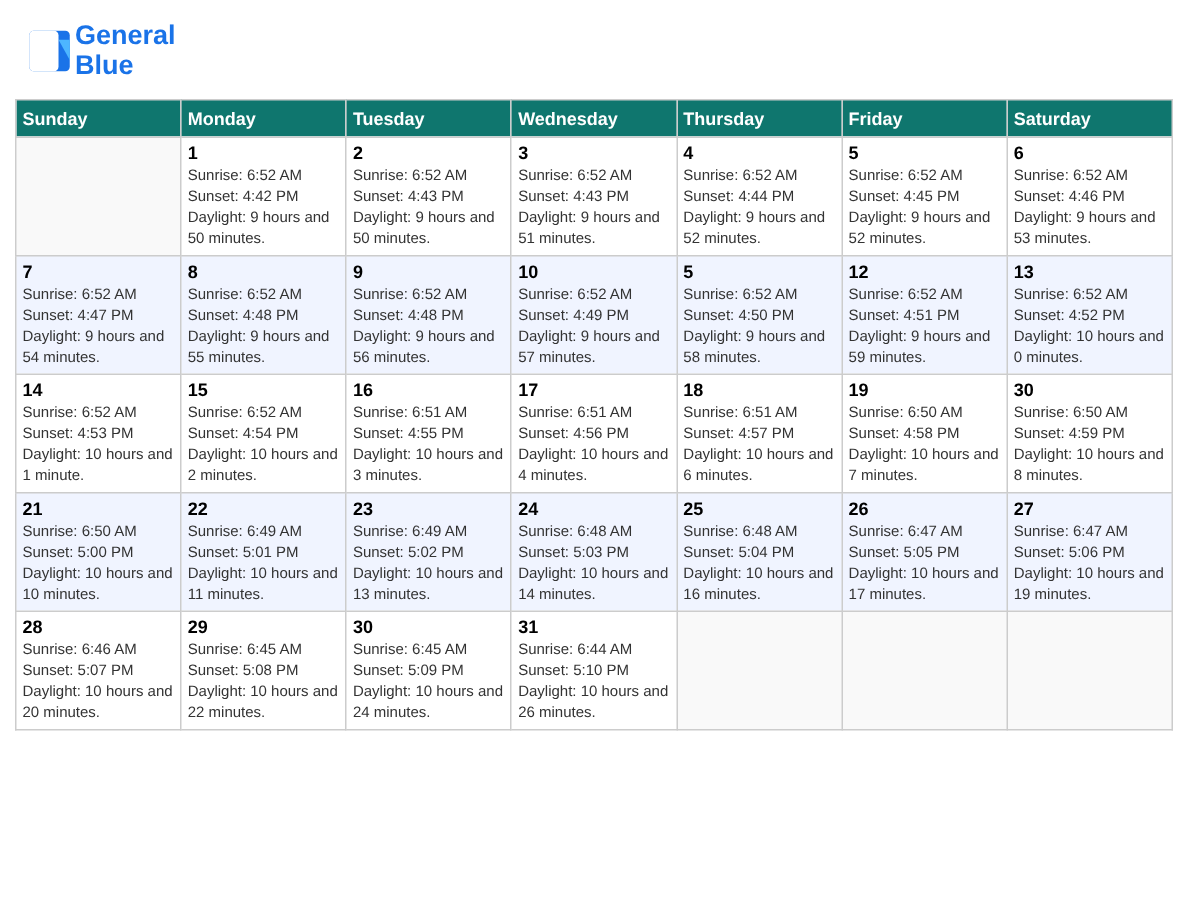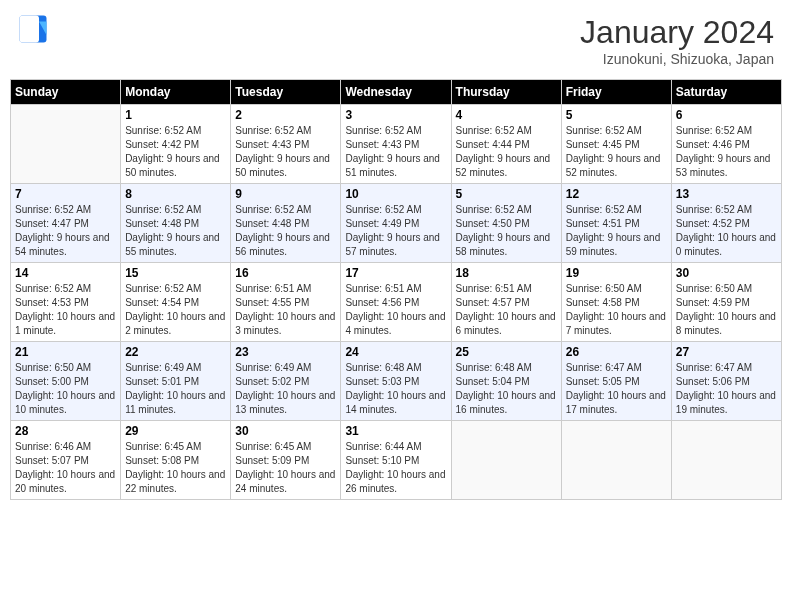--- a/index.html
+++ b/index.html
@@ -46,21 +46,21 @@
     .subtitle {
       font-size: 14px;
       color: #555;
     }
     .calendar {
       width: 100%;
       border-collapse: collapse;
       font-size: 11px;
     }
     .calendar th {
-      background-color: #000000;
+      background-color: #0f766e;
       color: #fff;
       padding: 5px 4px;
       text-align: left;
       font-size: 12px;
       border: 1px solid #ccc;
     }
     .calendar td {
       border: 1px solid #ccc;
       vertical-align: top;
       padding: 3px 4px;
@@ -89,24 +89,24 @@
 </head>
 <body>
 
 <div class="header">
   <div class="logo">
     <svg class="logo-icon" viewBox="0 0 40 40">
       <rect x="2" y="2" width="36" height="36" rx="4" fill="#1a73e8"></rect>
       <polygon points="28,10 38,10 38,28" fill="#4db6ff"></polygon>
       <rect x="2" y="2" width="26" height="36" rx="4" fill="white"></rect>
     </svg>
-  </div>
-  <div class="title-section">
-    <div class="month-title">January 2024</div>
-    <div class="subtitle">Izunokuni, Shizuoka, Japan</div>
+    <div class="logo-text">
+      <span>General</span><br>
+      <span style="color:#1a73e8">Blue</span>
+    </div>
   </div>
 </div>
 
 <table class="calendar">
   <thead>
     <tr>
       <th>Sunday</th>
       <th>Monday</th>
       <th>Tuesday</th>
       <th>Wednesday</th>

